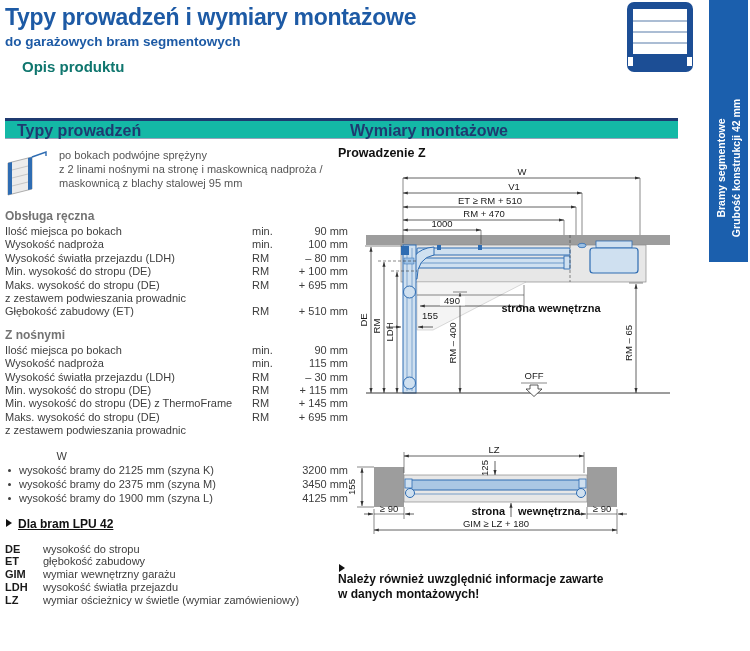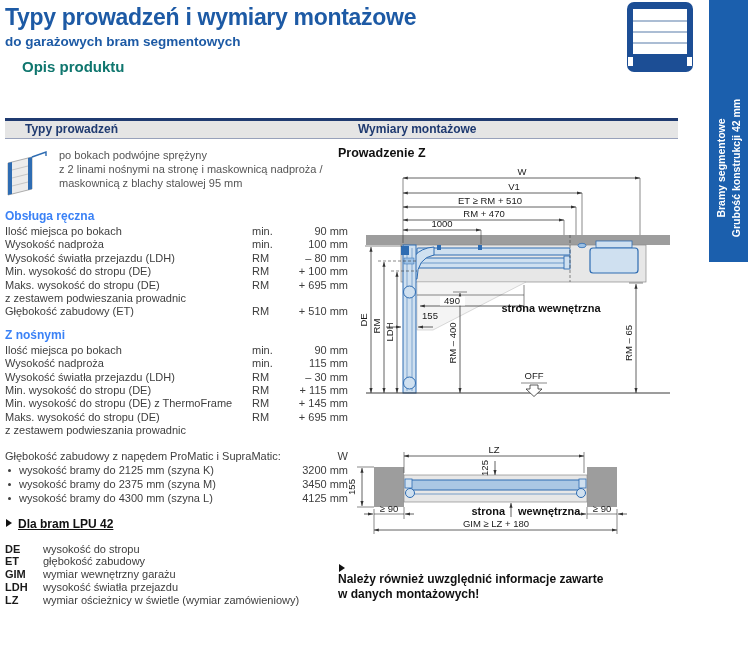--- a/index.html
+++ b/index.html
@@ -10,27 +10,27 @@
   .title{position:absolute;left:5px;top:4px;font-size:23px;font-weight:bold;color:#1d5aa5;letter-spacing:-0.3px;}
   .subtitle{position:absolute;left:5px;top:34px;font-size:13.5px;font-weight:bold;color:#1d5aa5;text-align:center;}
   .opis{position:absolute;left:22px;top:58px;font-size:15px;font-weight:bold;color:#0f766e;}
   .door-icon{position:absolute;left:627px;top:2px;}
   .side-tab{position:absolute;left:709px;top:0;width:39px;height:262px;background:#1b5fad;}
   .side-tab-text{position:absolute;left:50%;top:168px;transform:translate(-50%,-50%) rotate(-90deg);color:#fff;font-weight:bold;font-size:10.5px;line-height:1.45;text-align:center;white-space:nowrap;}
 
   
   .left-col{position:absolute;left:5px;top:118px;width:343px;}
   .right-col{position:absolute;left:338px;top:118px;width:340px;}
-  .bar{height:16px;border-top:3px solid #1f3a70;border-bottom:1px solid #98a1bb;background:#e5e5e5;font-weight:bold;font-size:12px;color:#1f3a70;padding:1px 0 0 20px;}
+  .bar{height:16px;border-top:3px solid #1f3a70;border-bottom:1px solid #98a1bb;background:#14b8a6;font-weight:bold;font-size:16px;color:#1f3a70;padding:1px 0 0 12px;}
   .h-bold{margin-top:7px;font-size:12.5px;font-weight:bold;color:#111;}
 
   .intro{margin-top:9px;display:flex;}
   .intro .txt{margin-left:12px;font-size:11px;line-height:14px;color:#555;}
 
-  .sec-title{margin-top:9px;font-size:12px;font-weight:bold;color:#3b82f6;}
+  .sec-title{margin-top:9px;font-size:12px;font-weight:bold;color:#737373;}
   .srows{margin-top:2px;}
   .srow{display:flex;font-size:11px;line-height:13.4px;color:#3e3e3e;}
   .srow .lab{flex:1;}
   .srow .ref{width:34px;}
   .srow .val{width:62px;text-align:right;}
   .cont{font-size:11px;line-height:13.4px;color:#3e3e3e;}
 
   .depth{margin-top:11px;}
   .drow{display:flex;font-size:11px;line-height:14px;color:#3e3e3e;}
   .drow .lab{flex:1;}
@@ -173,36 +173,35 @@
       <div class="srow">
           <span class="lab">Maks. wysokość do stropu (DE)</span>
           <span class="ref">RM</span>
           <span class="val">+ 695 mm</span>
         </div>
       <div class="cont">z zestawem podwieszania prowadnic</div>
     </div>
 
     <div class="depth">
       <div class="drow">
-          <span class="lab">Głębokość zabudowy z napędem ProMatic i SupraMatic:</span>
           <span class="val">W</span>
         </div>
       <div class="drow">
           <span class="dot"></span>
           <span class="lab">wysokość bramy do 2125 mm (szyna K)</span>
           <span class="val">3200 mm</span>
         </div>
       <div class="drow">
           <span class="dot"></span>
           <span class="lab">wysokość bramy do 2375 mm (szyna M)</span>
           <span class="val">3450 mm</span>
         </div>
       <div class="drow">
           <span class="dot"></span>
-          <span class="lab">wysokość bramy do 4300 mm (szyna L)</span>
+          <span class="lab">wysokość bramy do 1900 mm (szyna L)</span>
           <span class="val">4125 mm</span>
         </div>
     </div>
 
     <div class="callout">
       <span class="tri"></span>
       <span>Dla bram LPU 42</span>
     </div>
 
     <div class="legend">

